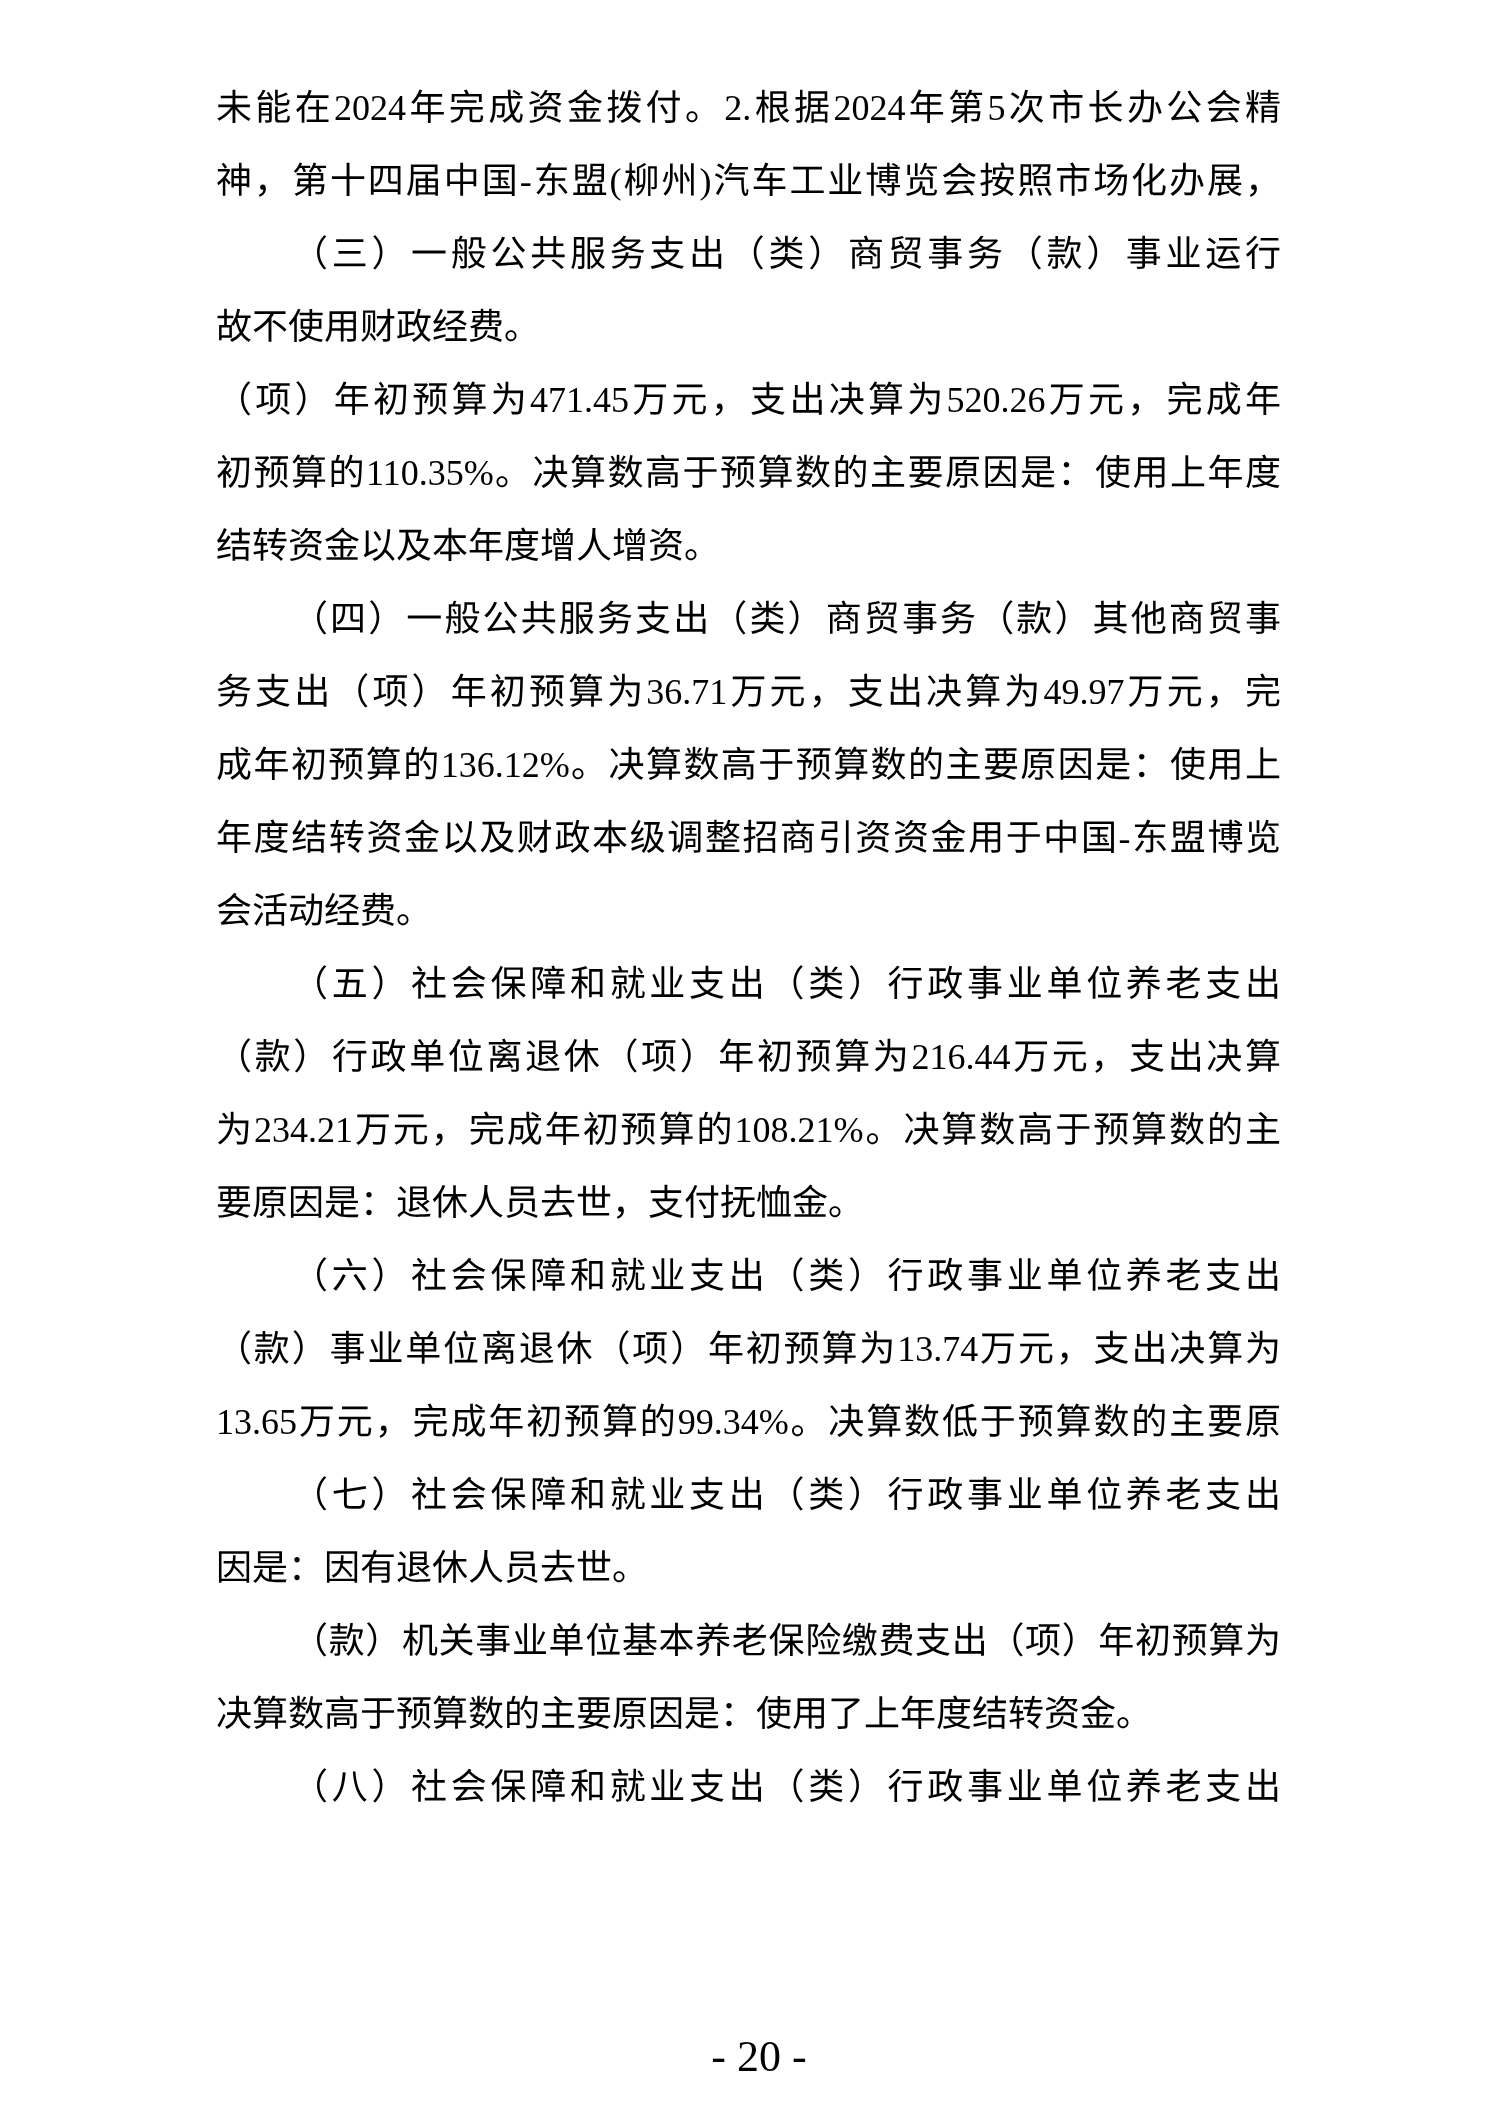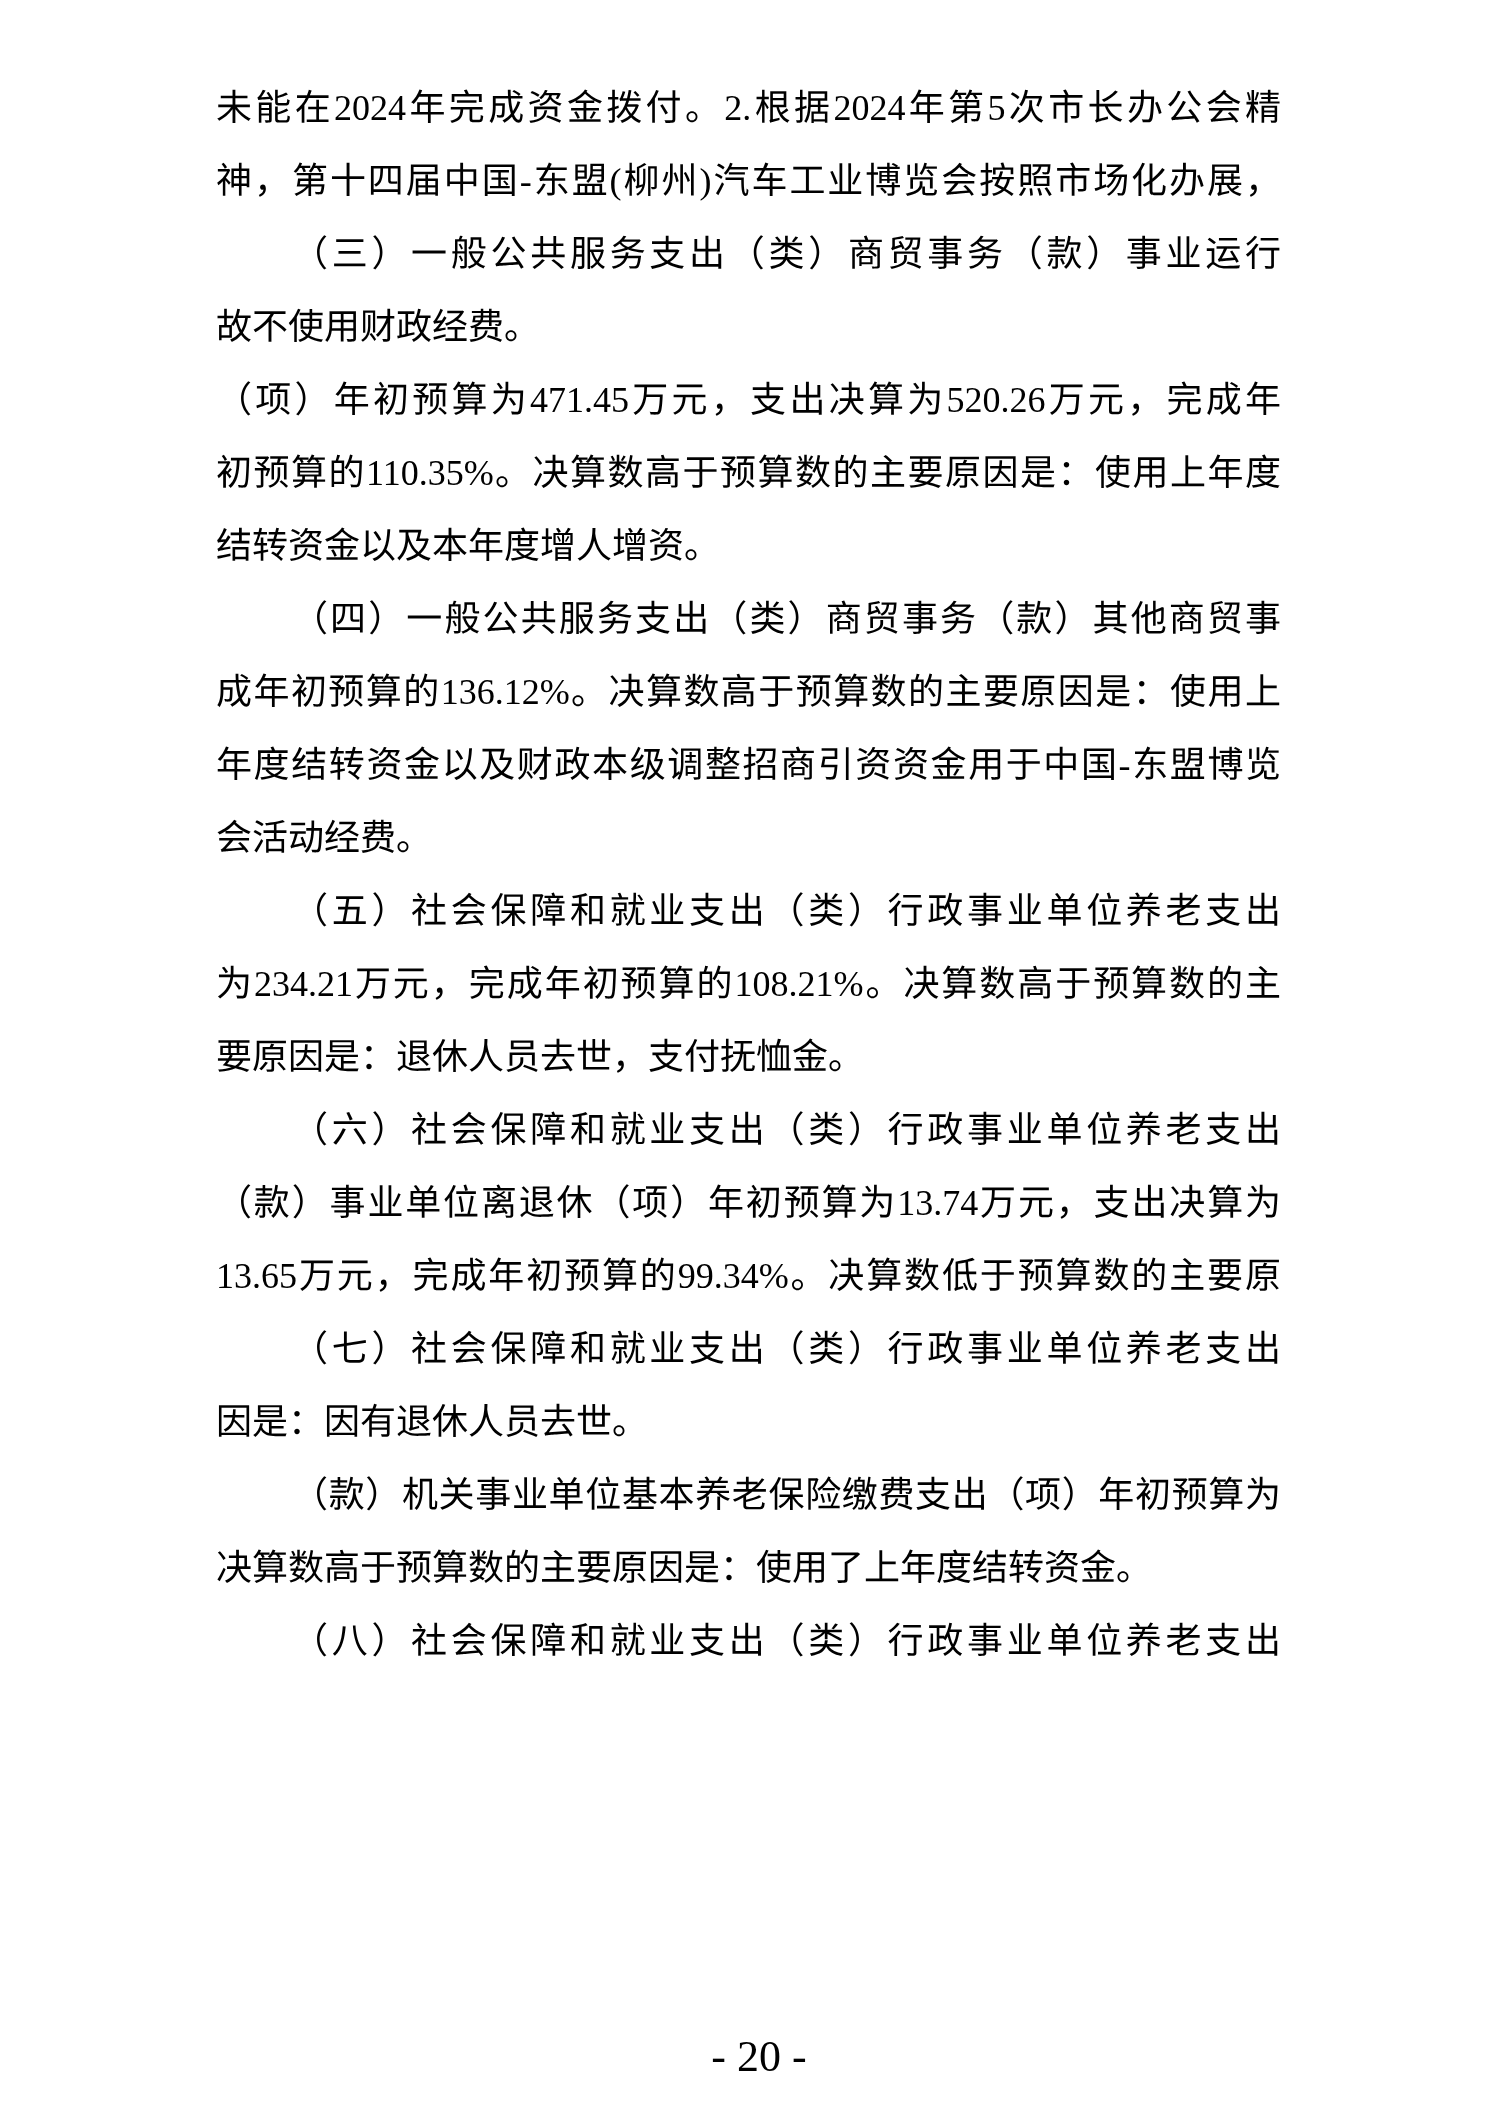--- a/index.html
+++ b/index.html
@@ -60,24 +60,26 @@
 <div class="page">
   <div class="doc-body">
       <div class="line fill">未能在2024年完成资金拨付。2.根据2024年第5次市长办公会精</div>
       <div class="line fill">神，第十四届中国-东盟(柳州)汽车工业博览会按照市场化办展，</div>
       <div class="line indent fill">（三）一般公共服务支出（类）商贸事务（款）事业运行</div>
       <div class="line end">故不使用财政经费。</div>
       <div class="line fill">（项）年初预算为471.45万元，支出决算为520.26万元，完成年</div>
       <div class="line fill">初预算的110.35%。决算数高于预算数的主要原因是：使用上年度</div>
       <div class="line end">结转资金以及本年度增人增资。</div>
       <div class="line indent fill">（四）一般公共服务支出（类）商贸事务（款）其他商贸事</div>
+      <div class="line fill">务支出（项）年初预算为36.71万元，支出决算为49.97万元，完</div>
       <div class="line fill">成年初预算的136.12%。决算数高于预算数的主要原因是：使用上</div>
       <div class="line fill">年度结转资金以及财政本级调整招商引资资金用于中国-东盟博览</div>
       <div class="line end">会活动经费。</div>
       <div class="line indent fill">（五）社会保障和就业支出（类）行政事业单位养老支出</div>
+      <div class="line fill">（款）行政单位离退休（项）年初预算为216.44万元，支出决算</div>
       <div class="line fill">为234.21万元，完成年初预算的108.21%。决算数高于预算数的主</div>
       <div class="line end">要原因是：退休人员去世，支付抚恤金。</div>
       <div class="line indent fill">（六）社会保障和就业支出（类）行政事业单位养老支出</div>
       <div class="line fill">（款）事业单位离退休（项）年初预算为13.74万元，支出决算为</div>
       <div class="line fill">13.65万元，完成年初预算的99.34%。决算数低于预算数的主要原</div>
       <div class="line indent fill">（七）社会保障和就业支出（类）行政事业单位养老支出</div>
       <div class="line end">因是：因有退休人员去世。</div>
       <div class="line indent fill">（款）机关事业单位基本养老保险缴费支出（项）年初预算为</div>
       <div class="line end">决算数高于预算数的主要原因是：使用了上年度结转资金。</div>
       <div class="line indent fill">（八）社会保障和就业支出（类）行政事业单位养老支出</div>

